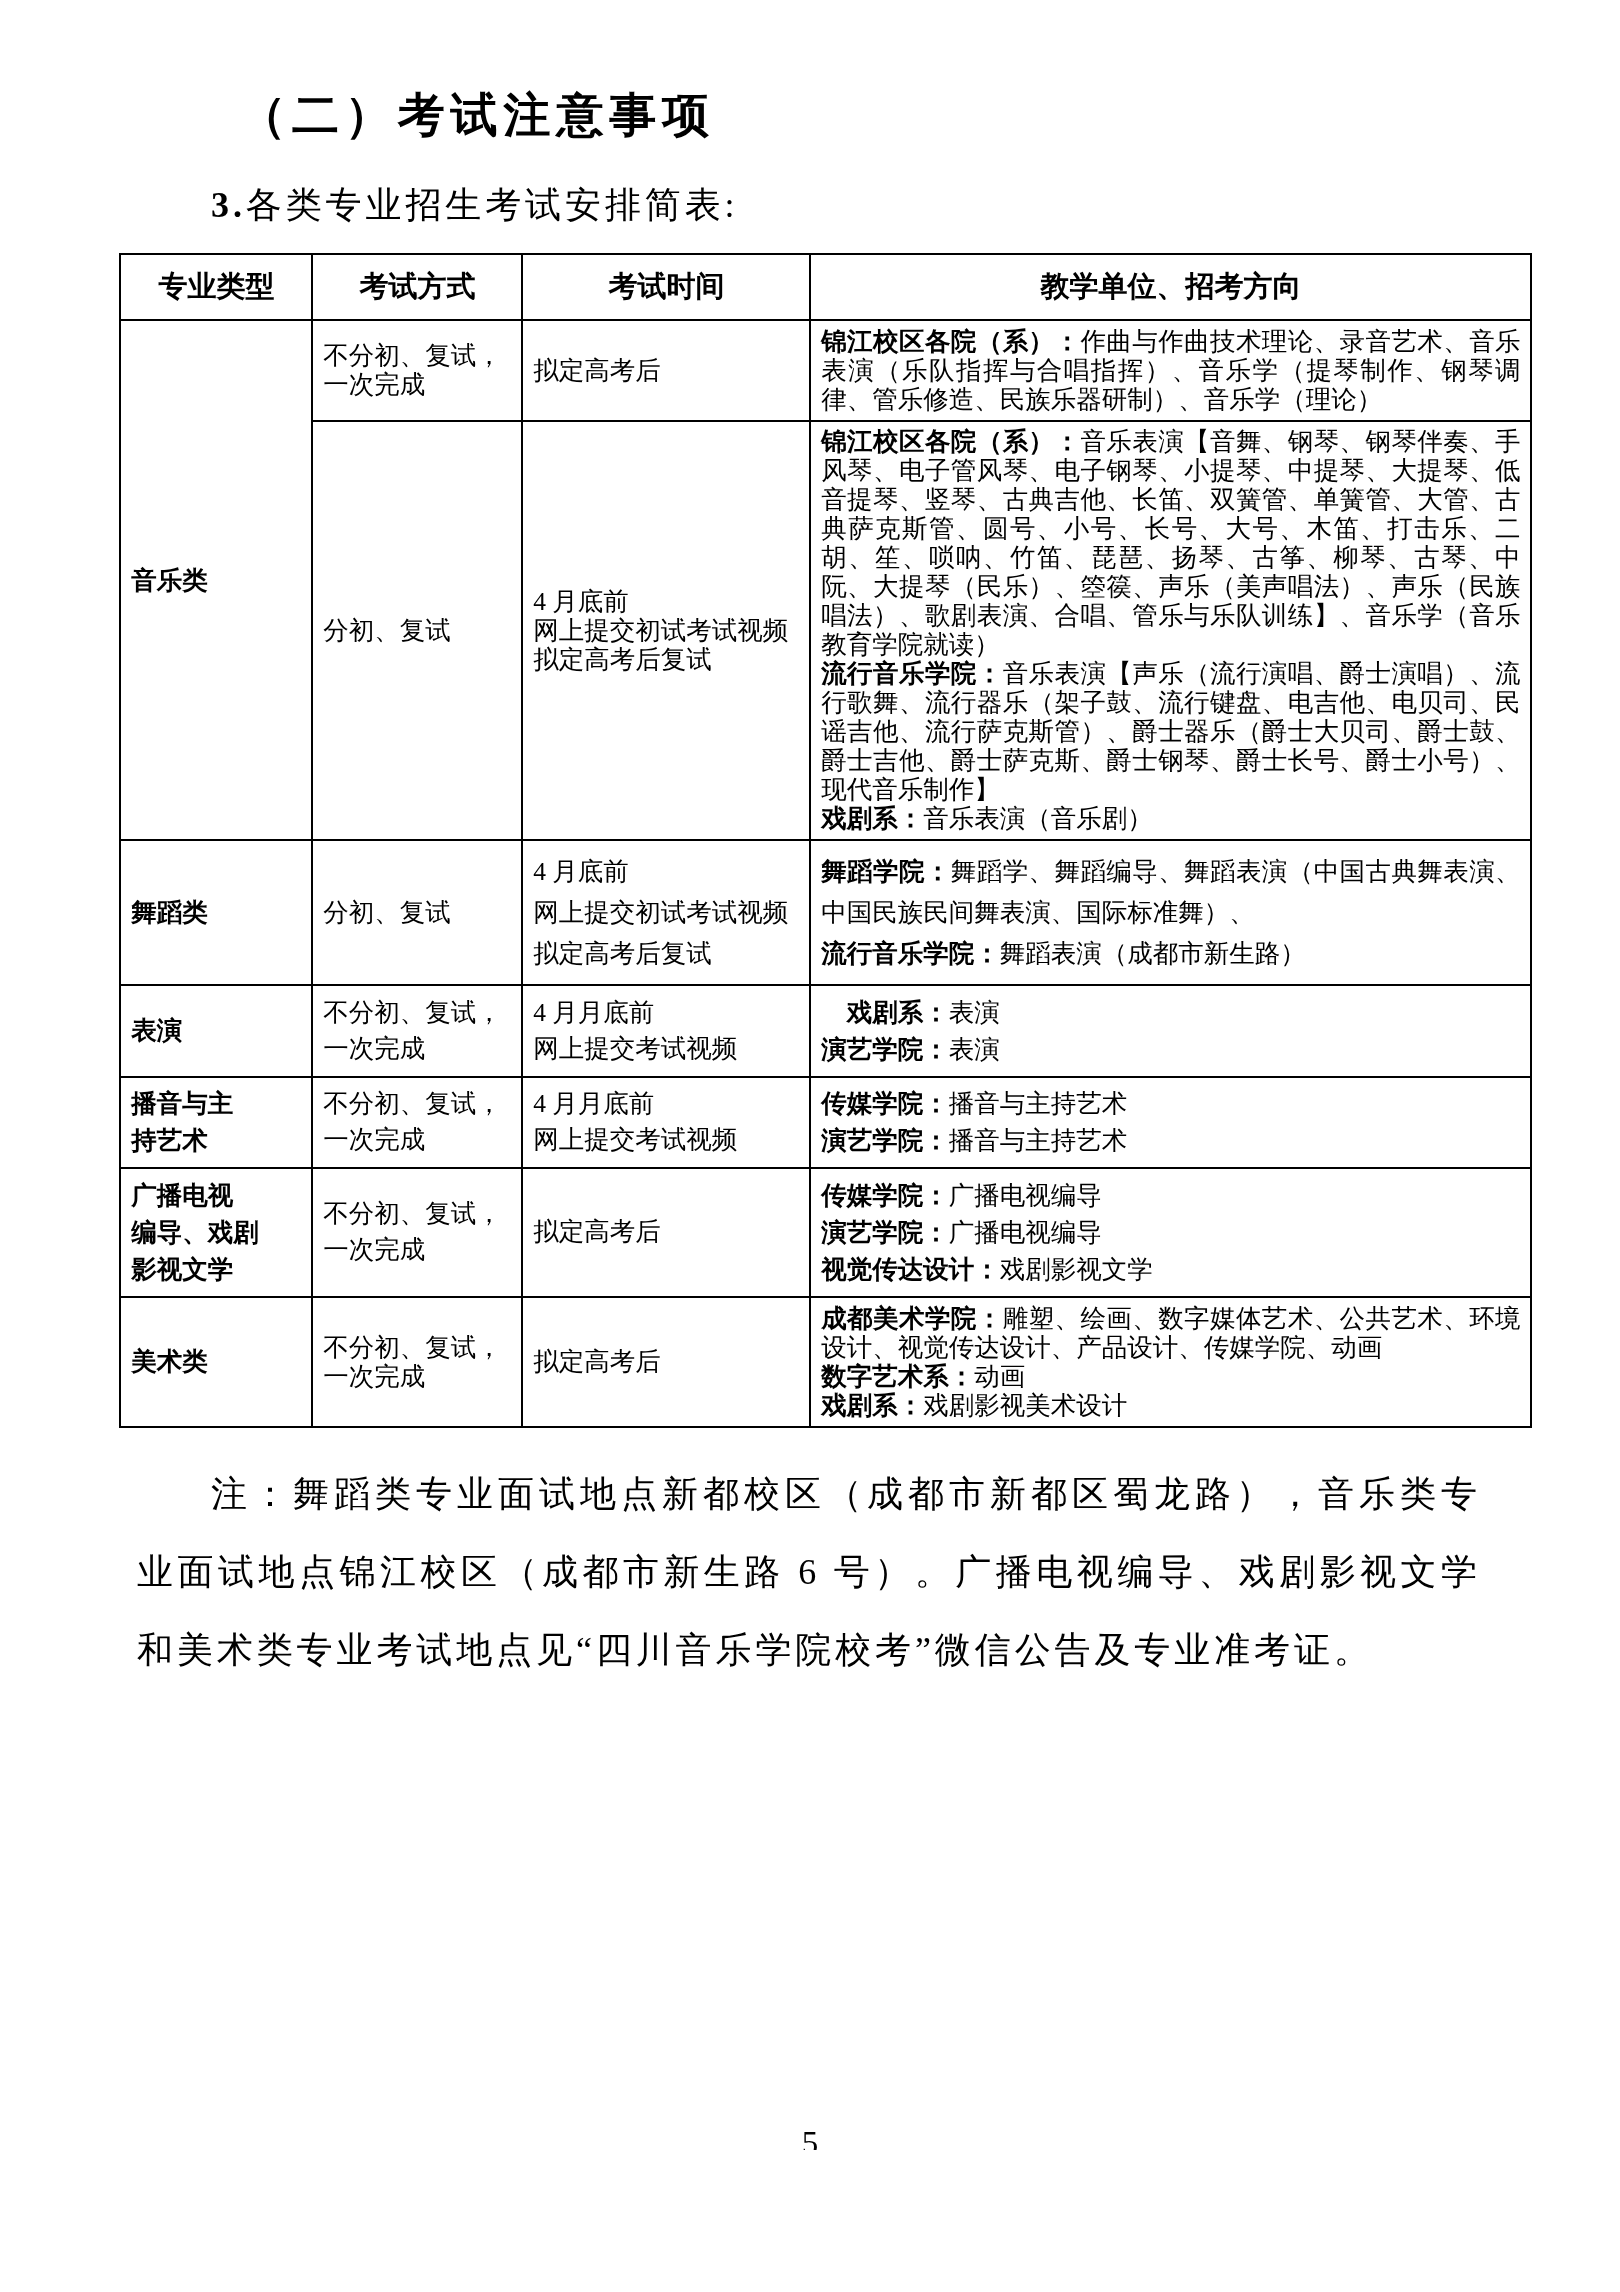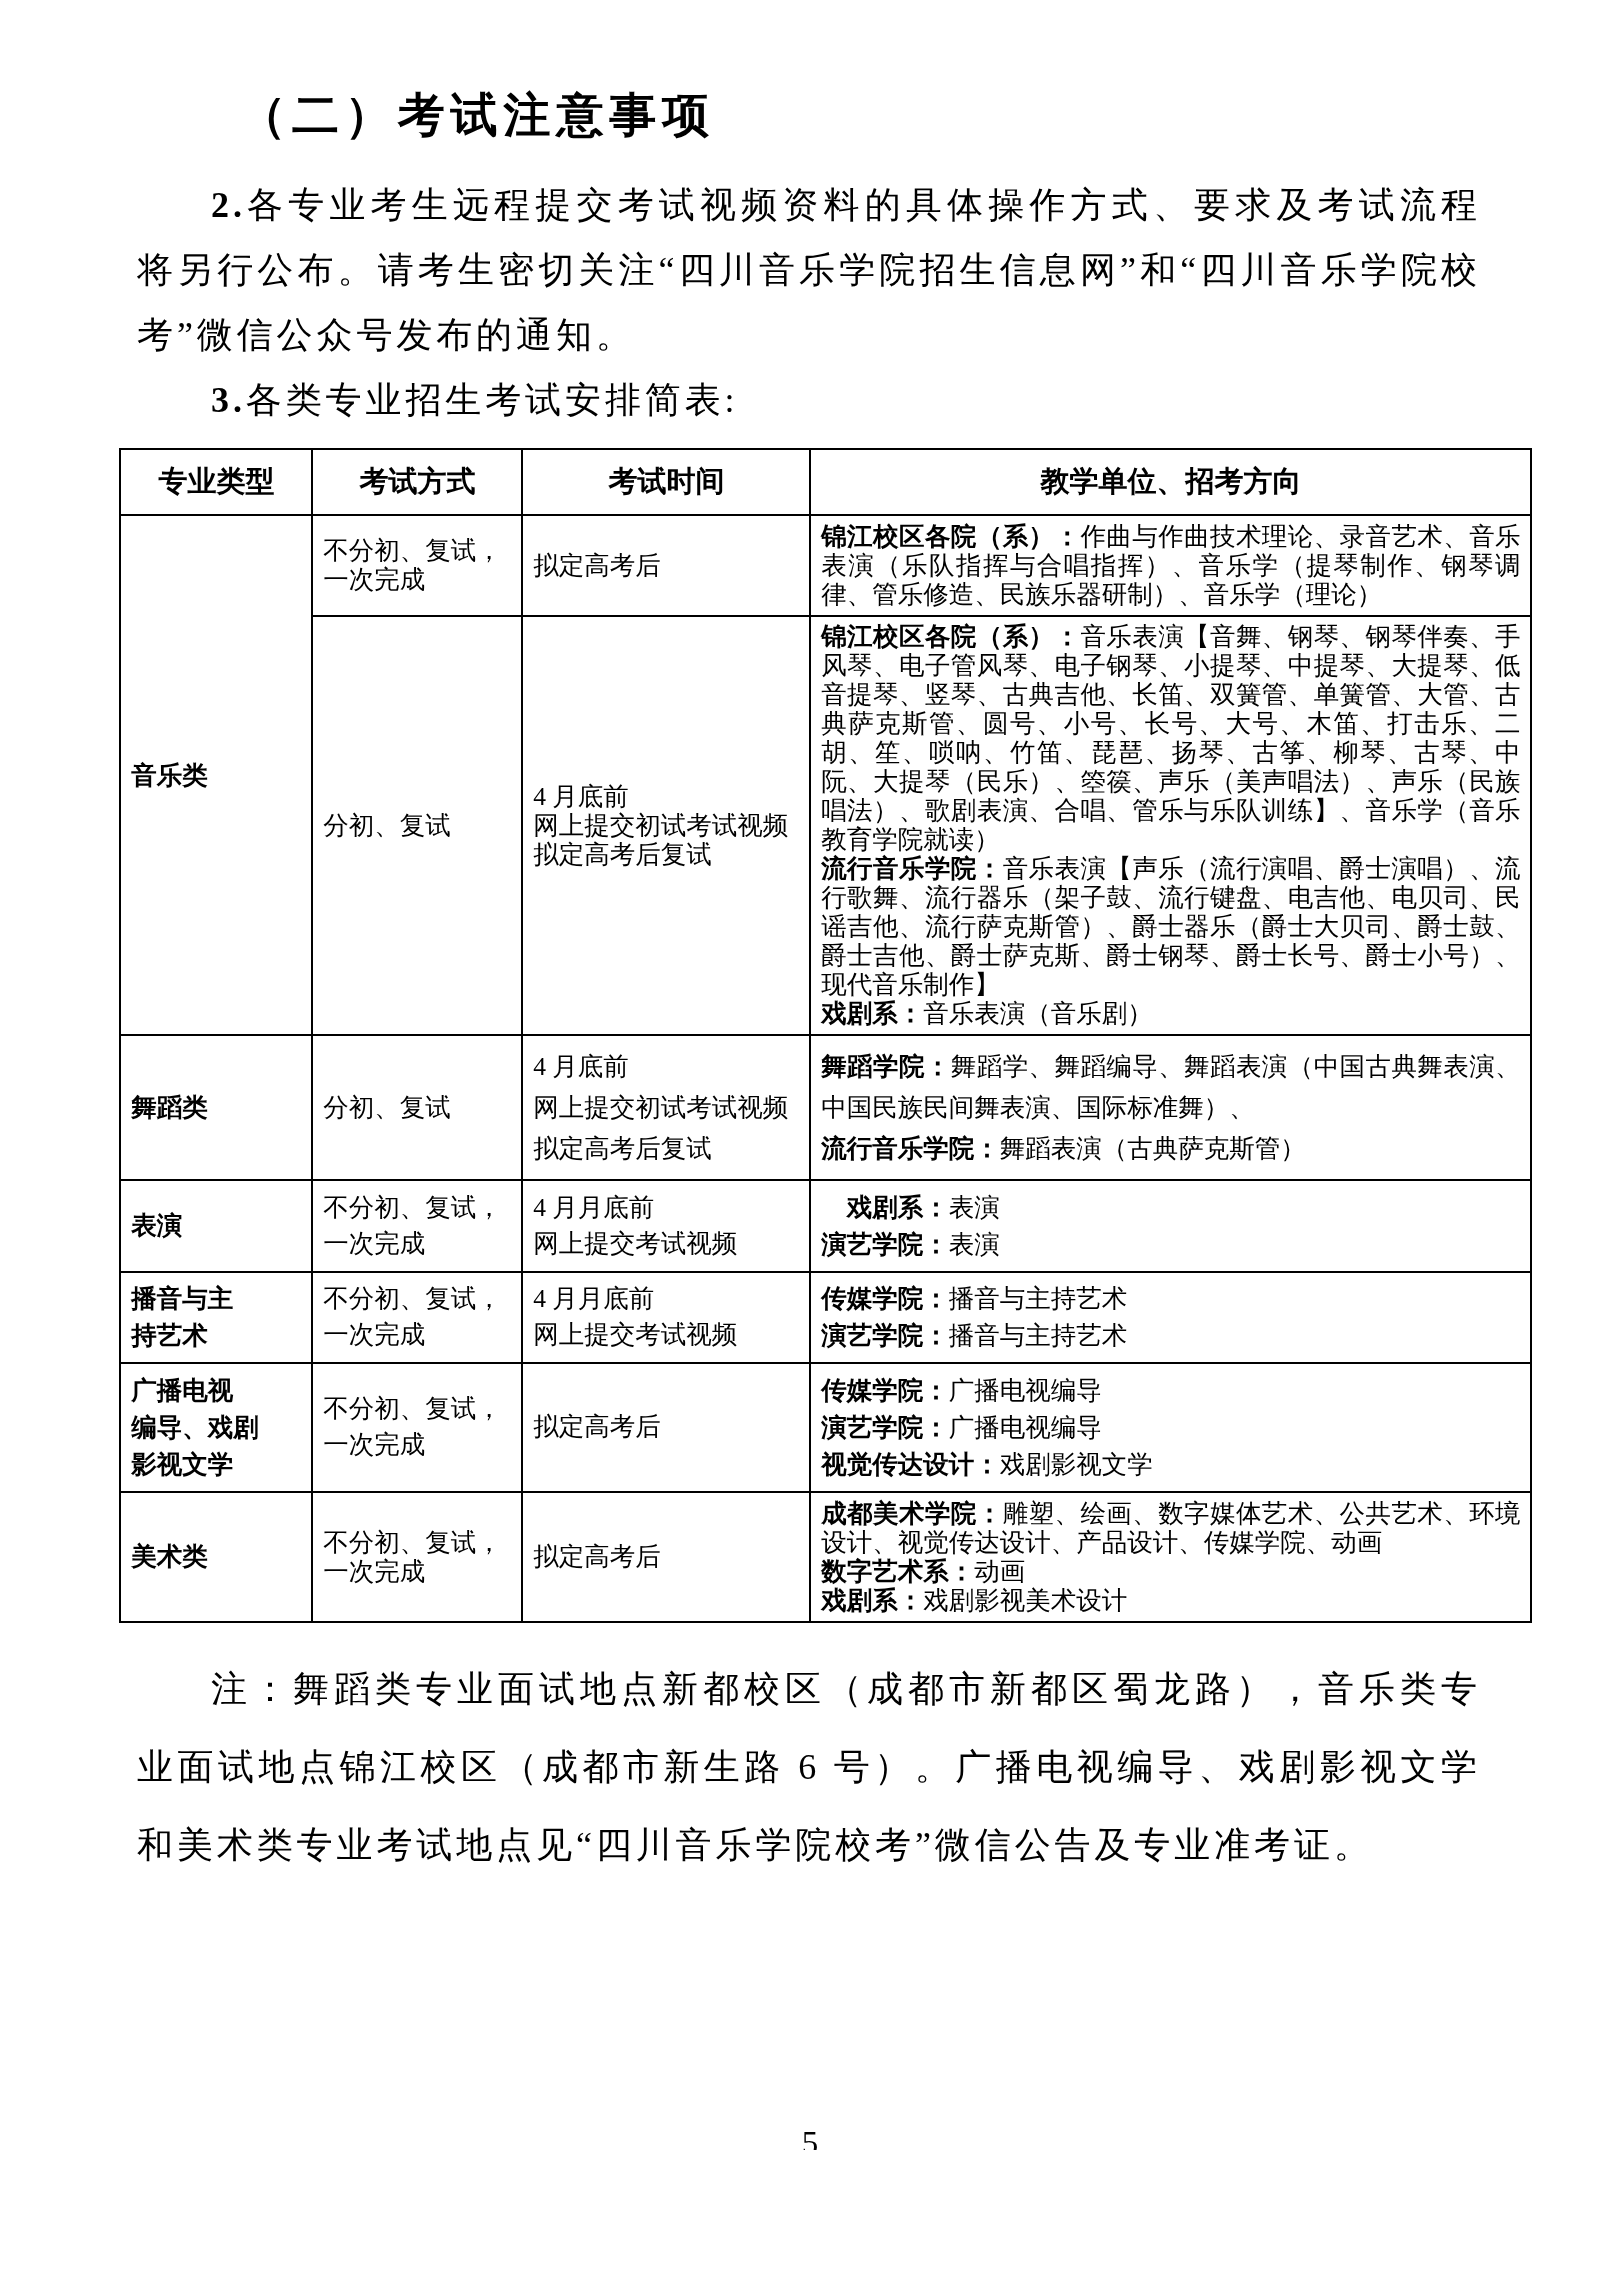--- a/index.html
+++ b/index.html
@@ -56,21 +56,20 @@
 </style>
 </head>
 <body>
 
 <div class="page">
   <div class="content">
 
     <h1 class="heading">（二）考试注意事项</h1>
 
 
-    <p class="body"><b class="num">2.</b><span>各专业考生远程提交考试视频资料的具体操作方式、要求及考试流程将另行公布。请考生密切关注“四川音乐学院招生信息网”和“四川音乐学院校考”微信公众号发布的通知。</span></p>
 
     <p class="body"><b class="num">3.</b><span>各类专业招生考试安排简表:</span></p>
 
     <table class="exam">
       <colgroup>
         <col style="width:192px">
         <col style="width:210px">
         <col style="width:288px">
         <col style="width:721px">
       </colgroup>
@@ -91,21 +90,21 @@
           </tr>
           <tr>
             <td><span>分初、复试</span></td>
             <td><span>4 月底前</span><br><span>网上提交初试考试视频</span><br><span>拟定高考后复试</span></td>
             <td class="left"><span class="b">锦江校区各院（系）：</span><span>音乐表演【音舞、钢琴、钢琴伴奏、手风琴、电子管风琴、电子钢琴、小提琴、中提琴、大提琴、低音提琴、竖琴、古典吉他、长笛、双簧管、单簧管、大管、古典萨克斯管、圆号、小号、长号、大号、木笛、打击乐、二胡、笙、唢呐、竹笛、琵琶、扬琴、古筝、柳琴、古琴、中阮、大提琴（民乐）、箜篌、声乐（美声唱法）、声乐（民族唱法）、歌剧表演、合唱、管乐与乐队训练】、音乐学（音乐教育学院就读）</span><br><span class="b">流行音乐学院：</span><span>音乐表演【声乐（流行演唱、爵士演唱）、流行歌舞、流行器乐（架子鼓、流行键盘、电吉他、电贝司、民谣吉他、流行萨克斯管）、爵士器乐（爵士大贝司、爵士鼓、爵士吉他、爵士萨克斯、爵士钢琴、爵士长号、爵士小号）、现代音乐制作】</span><br><span class="b">戏剧系：</span><span>音乐表演（音乐剧）</span></td>
           </tr>
           <tr class="loose">
             <td><span class="b">舞蹈类</span></td>
             <td><span>分初、复试</span></td>
             <td><span>4 月底前</span><br><span>网上提交初试考试视频</span><br><span>拟定高考后复试</span></td>
-            <td class="left"><span class="b">舞蹈学院：</span><span>舞蹈学、舞蹈编导、舞蹈表演（中国古典舞表演、中国民族民间舞表演、国际标准舞）、</span><br><span class="b">流行音乐学院：</span><span>舞蹈表演（古典萨克斯管）</span></td>
+            <td class="left"><span class="b">舞蹈学院：</span><span>舞蹈学、舞蹈编导、舞蹈表演（中国古典舞表演、中国民族民间舞表演、国际标准舞）、</span><br><span class="b">流行音乐学院：</span><span>舞蹈表演（成都市新生路）</span></td>
           </tr>
           <tr class="mid">
             <td><span class="b">表演</span></td>
             <td><span>不分初、复试，</span><br><span>一次完成</span></td>
             <td><span>4 月月底前</span><br><span>网上提交考试视频</span></td>
             <td class="left"><span>　</span><span class="b">戏剧系：</span><span>表演</span><br><span class="b">演艺学院：</span><span>表演</span></td>
           </tr>
           <tr class="mid">
             <td><span class="b">播音与主</span><br><span class="b">持艺术</span></td>
             <td><span>不分初、复试，</span><br><span>一次完成</span></td>

